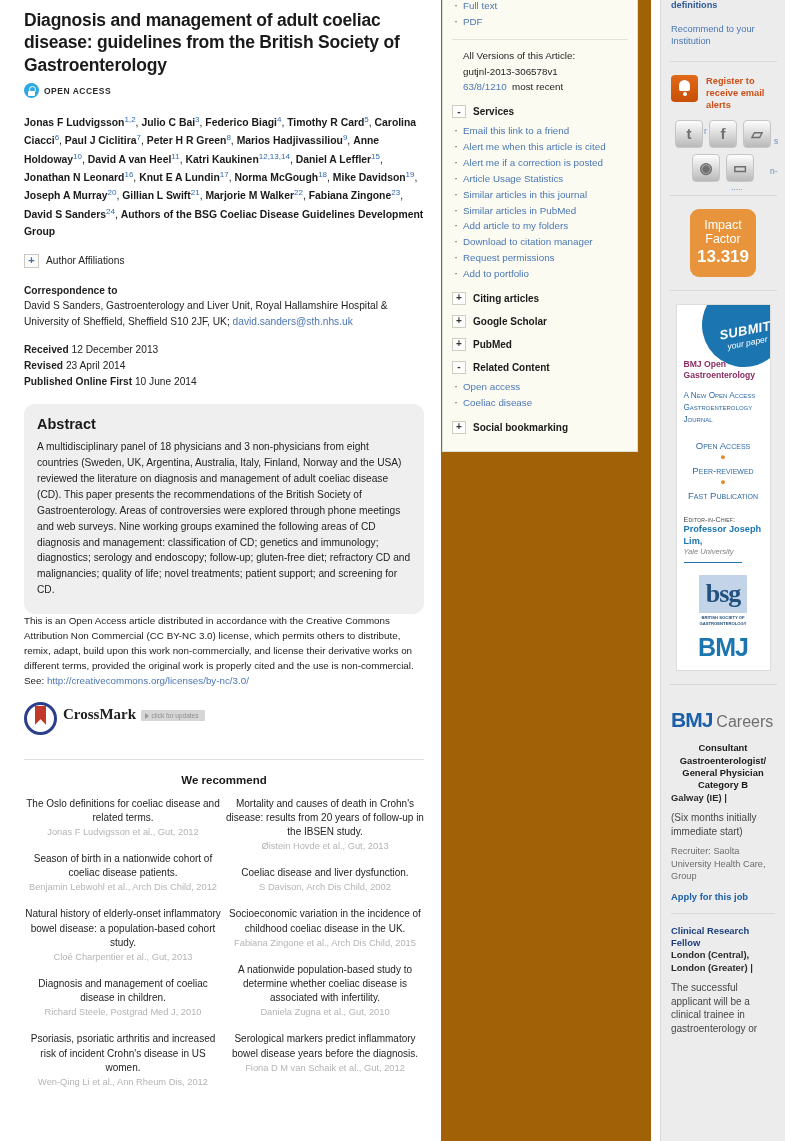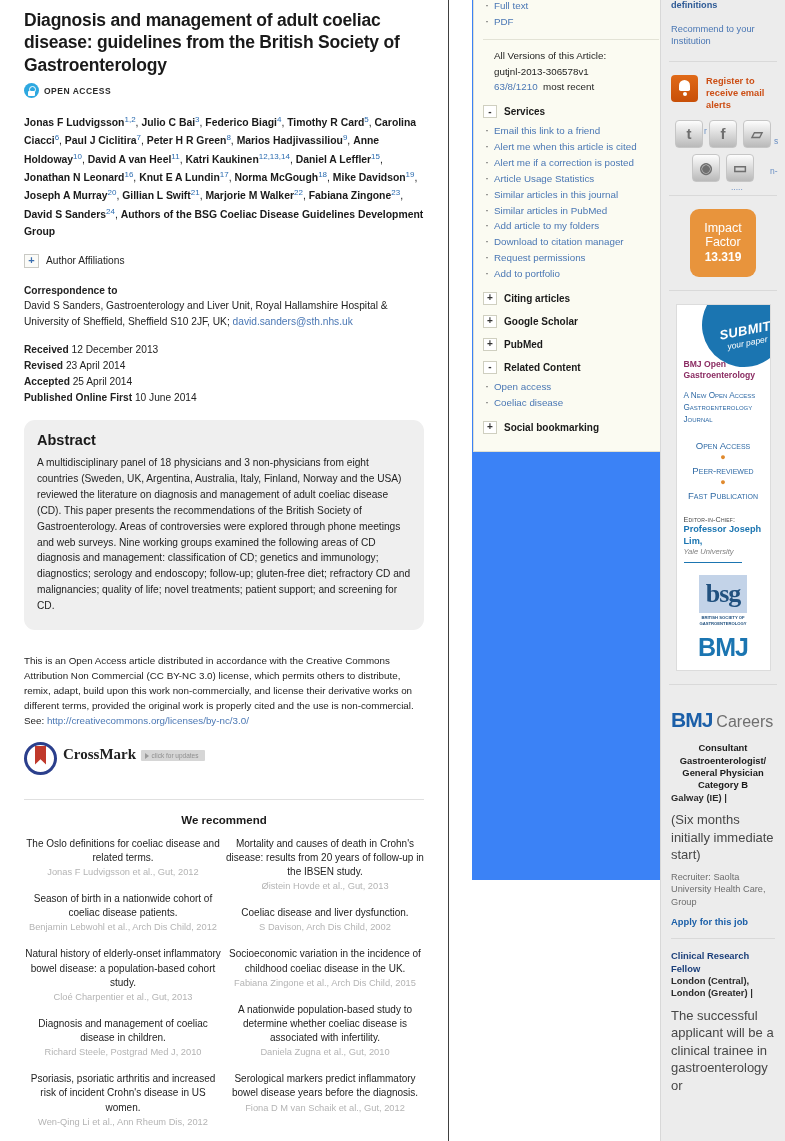--- a/index.html
+++ b/index.html
@@ -19,23 +19,23 @@
 
   
   .col-main {
     position: absolute; left: 0; top: 0;
     width: 449px; height: 1141px;
     background: #fff;
     border-right: 1px solid #404040;
     padding: 0 24px;
   }
   .col-mid {
-    position: absolute; left: 472px; top: 0;
-    width: 210px; height: 880px;
-    background: #3b82f6;
+    position: absolute; left: 441px; top: 0;
+    width: 210px; height: 1141px;
+    background: #a16207;
   }
   .col-right {
     position: absolute; left: 660px; top: 0;
     width: 125px; height: 1141px;
     background: #ececec;
     border-left: 1px solid #d8d8d8;
   }
 
   
   .art-title {
@@ -116,21 +116,21 @@
     margin: 0 0 7px 0;
     font-size: 14.5px; font-weight: bold; color: #1a1a1a;
   }
   .abstract p {
     margin: 0; font-size: 10.2px; line-height: 1.56; color: #232323;
     text-align: left;
   }
 
   
   .license {
-    margin-top: 24px; font-size: 9.8px; line-height: 1.52; color: #232323;
+    margin-top: 0; font-size: 9.8px; line-height: 1.52; color: #232323;
   }
 
   
   .crossmark { margin-top: 13px; display: flex; align-items: flex-start; gap: 6px; }
   .cm-logo {
     width: 33px; height: 33px; border-radius: 50%;
     background: #fff; border: 3px solid #2b3f8c;
     position: relative; flex: 0 0 auto;
   }
   .cm-logo:after {
@@ -249,21 +249,21 @@
     position: absolute; font-size: 8.5px; color: #6a8fc4; z-index: 1;
   }
   .if-box {
     margin: 12px auto 0 auto;
     width: 66px; height: 68px; border-radius: 9px;
     background: #e8943c;
     display: flex; flex-direction: column; align-items: center;
     justify-content: center; color: #fff;
   }
   .if-l1, .if-l2 { font-size: 12.5px; line-height: 1.12; }
-  .if-v { font-size: 12px; font-weight: bold; margin-top: 1px; }
+  .if-v { font-size: 17px; font-weight: bold; margin-top: 1px; }
 
   
   .ad {
     margin: 0 auto; width: 95px; background: #fff;
     border: 1px solid #dcdcdc; position: relative; overflow: hidden;
     padding: 8px 7px 10px 7px;
   }
   .ad-submit {
     position: absolute; right: -16px; top: -22px;
     width: 84px; height: 84px; border-radius: 50%;
@@ -304,21 +304,21 @@
   }
 
   
   .careers { padding: 10px 10px 0 10px; }
   .careers-head { display: flex; align-items: baseline; gap: 4px; }
   .cr-bmj { font-size: 21px; font-weight: bold; color: #1b5fa8; letter-spacing: -1px; }
   .cr-careers { font-size: 16px; color: #6f6f6f; }
   .job { margin-top: 10px; }
   .job-t { font-size: 9.4px; font-weight: bold; color: #1a1a1a; line-height: 1.32; text-align: center; }
   .job-loc { font-size: 9.4px; font-weight: bold; color: #2b2b2b; line-height: 1.32; }
-  .job-note { margin-top: 7px; font-size: 13px; color: #474747; line-height: 1.35; }
+  .job-note { margin-top: 7px; font-size: 10px; color: #474747; line-height: 1.35; }
   .job-rec { margin-top: 7px; font-size: 9.2px; color: #6d6d6d; line-height: 1.35; }
   .job-apply { margin-top: 8px; font-size: 9.4px; font-weight: bold; color: #1b5fa8; }
   .job-div { height: 1px; background: #d9d9d9; margin: 11px 0; }
   .job-t2 { font-size: 9.4px; font-weight: bold; color: #1b3f7a; line-height: 1.32; }
 </style>
 </head>
 <body>
 
 <div id="page">
 
@@ -339,21 +339,20 @@
     </div>
 
     <div class="blk">
       <div class="lbl">Correspondence to</div>
       <div><span>David S Sanders, Gastroenterology and Liver Unit, Royal Hallamshire Hospital &amp; University of Sheffield, Sheffield S10 2JF, UK; </span><a class="lnk" href="#">david.sanders@sth.nhs.uk</a></div>
     </div>
 
     <div class="dates" id="dates-list">
         <div><span class="lbl">Received </span><span>12 December 2013</span></div>
         <div><span class="lbl">Revised </span><span>23 April 2014</span></div>
-        <div><span class="lbl">Accepted </span><span>25 April 2014</span></div>
         <div><span class="lbl">Published Online First </span><span>10 June 2014</span></div>
       </div>
 
     <div class="abstract">
       <h2>Abstract</h2>
       <p>A multidisciplinary panel of 18 physicians and 3 non-physicians from eight countries (Sweden, UK, Argentina, Australia, Italy, Finland, Norway and the USA) reviewed the literature on diagnosis and management of adult coeliac disease (CD). This paper presents the recommendations of the British Society of Gastroenterology. Areas of controversies were explored through phone meetings and web surveys. Nine working groups examined the following areas of CD diagnosis and management: classification of CD; genetics and immunology; diagnostics; serology and endoscopy; follow-up; gluten-free diet; refractory CD and malignancies; quality of life; novel treatments; patient support; and screening for CD.</p>
     </div>
 
     <div class="license"><span>This is an Open Access article distributed in accordance with the Creative Commons Attribution Non Commercial (CC BY-NC 3.0) license, which permits others to distribute, remix, adapt, build upon this work non-commercially, and license their derivative works on different terms, provided the original work is properly cited and the use is non-commercial. See: </span><a class="lnk" href="#">http://creativecommons.org/licenses/by-nc/3.0/</a></div>
 

